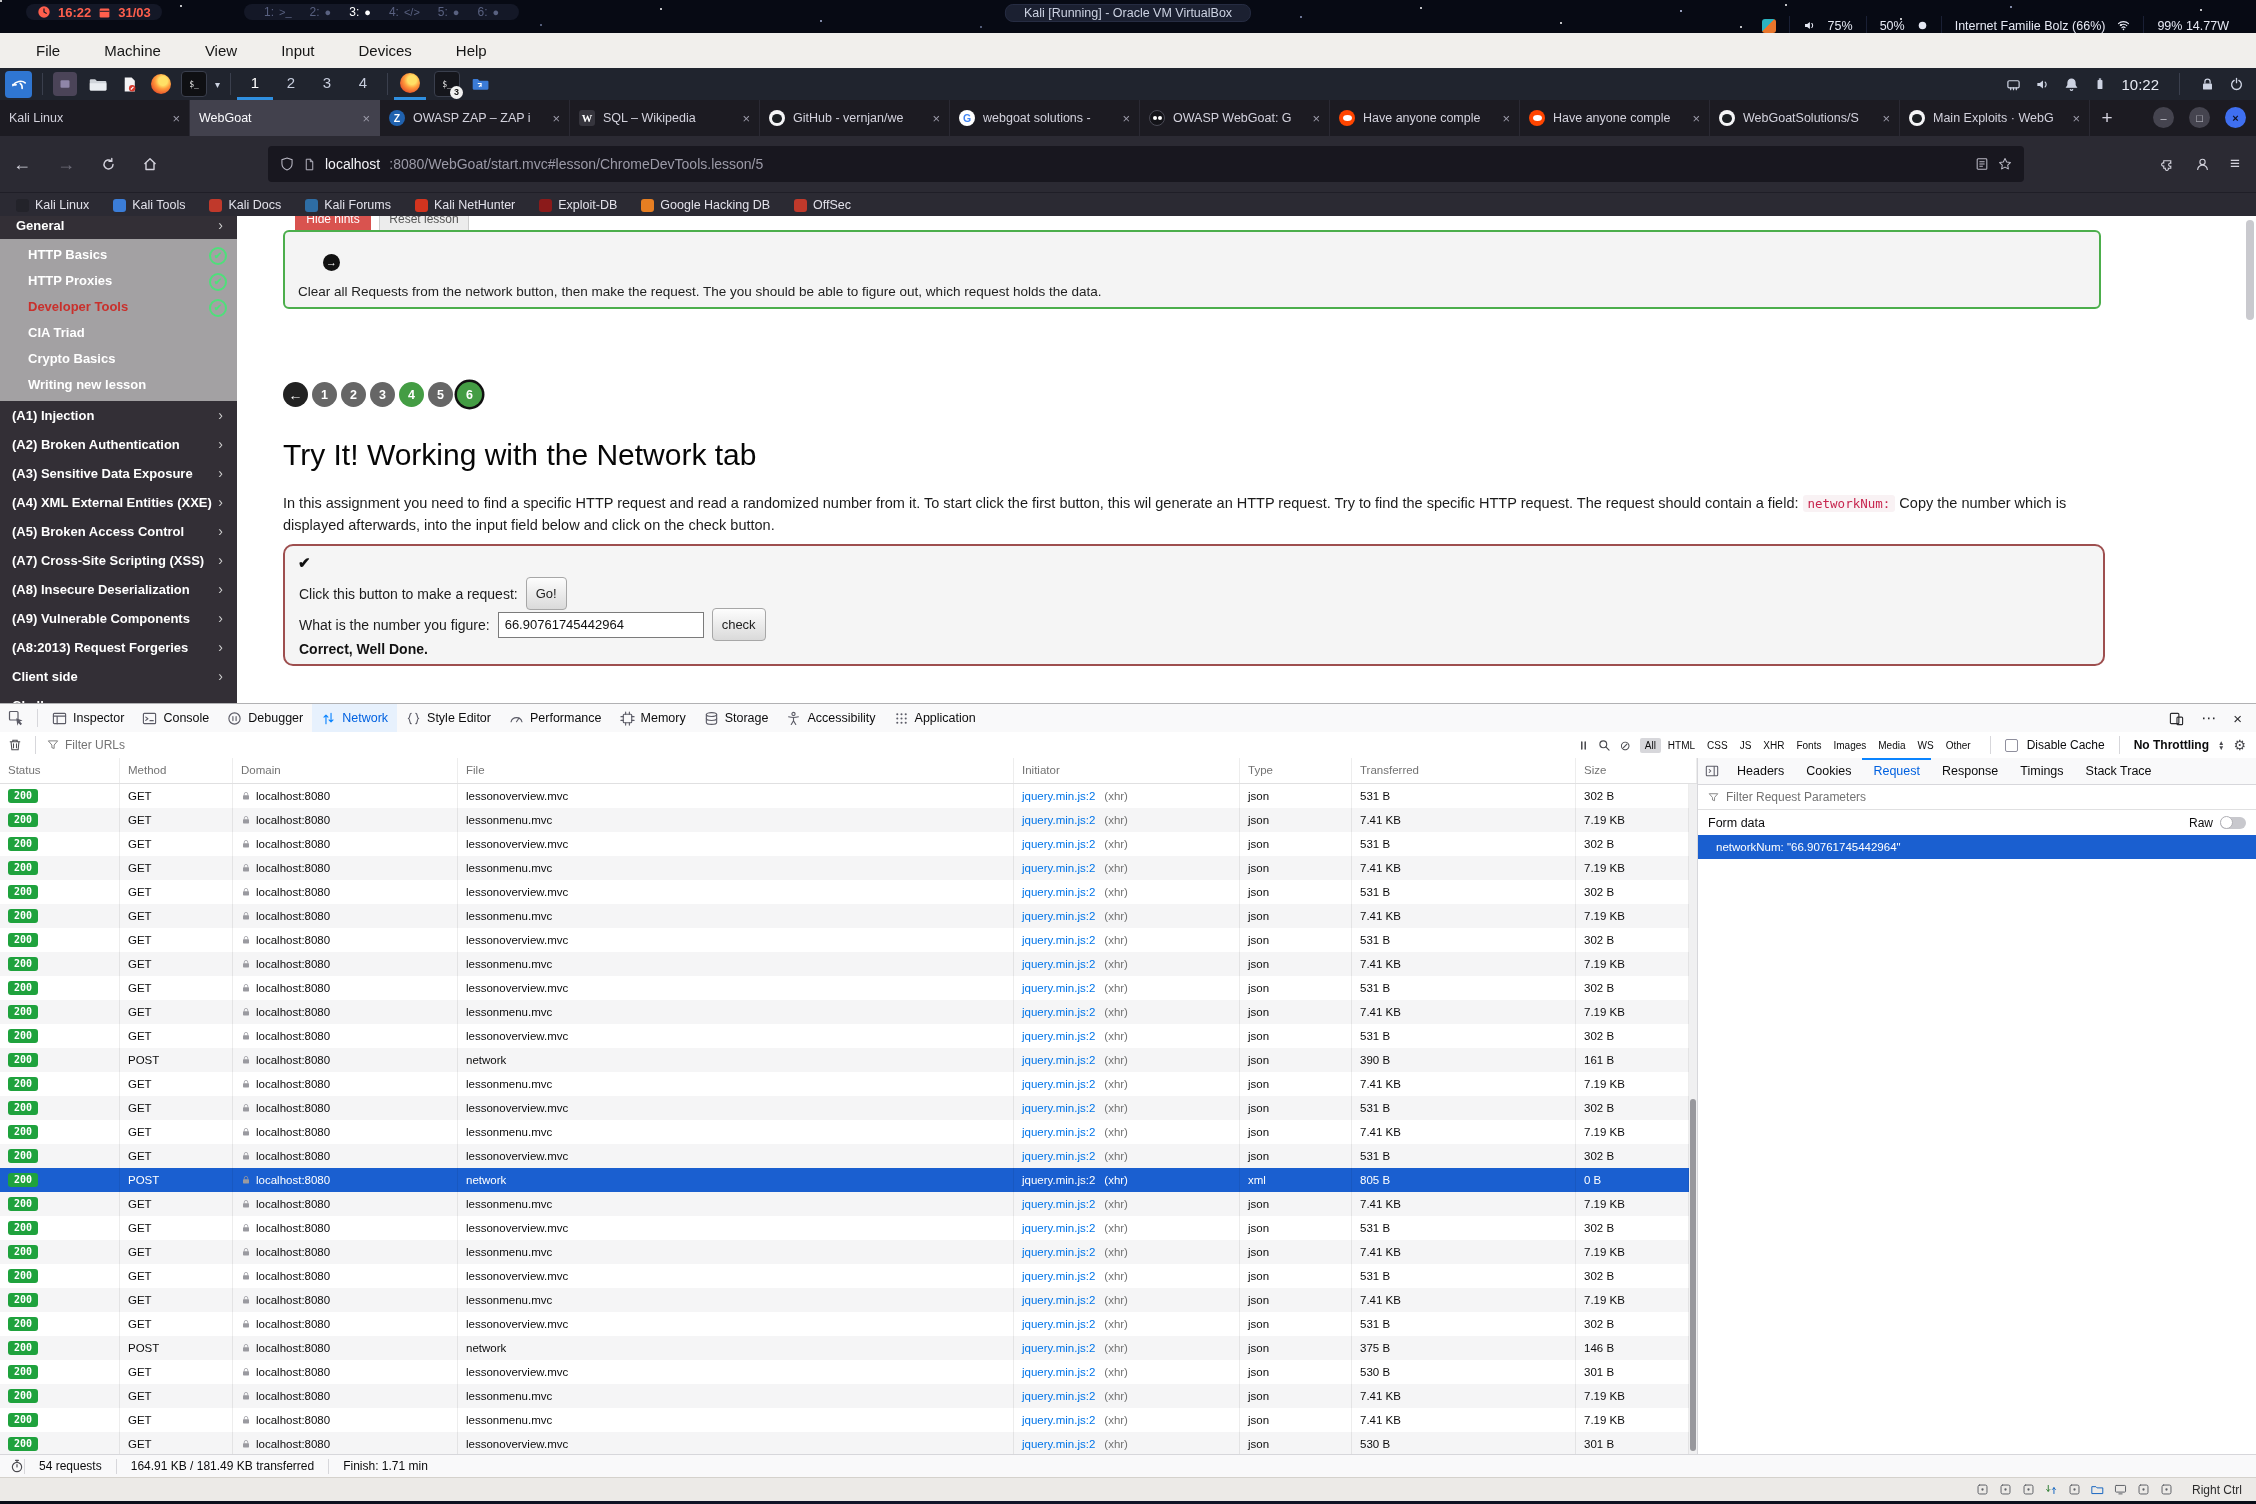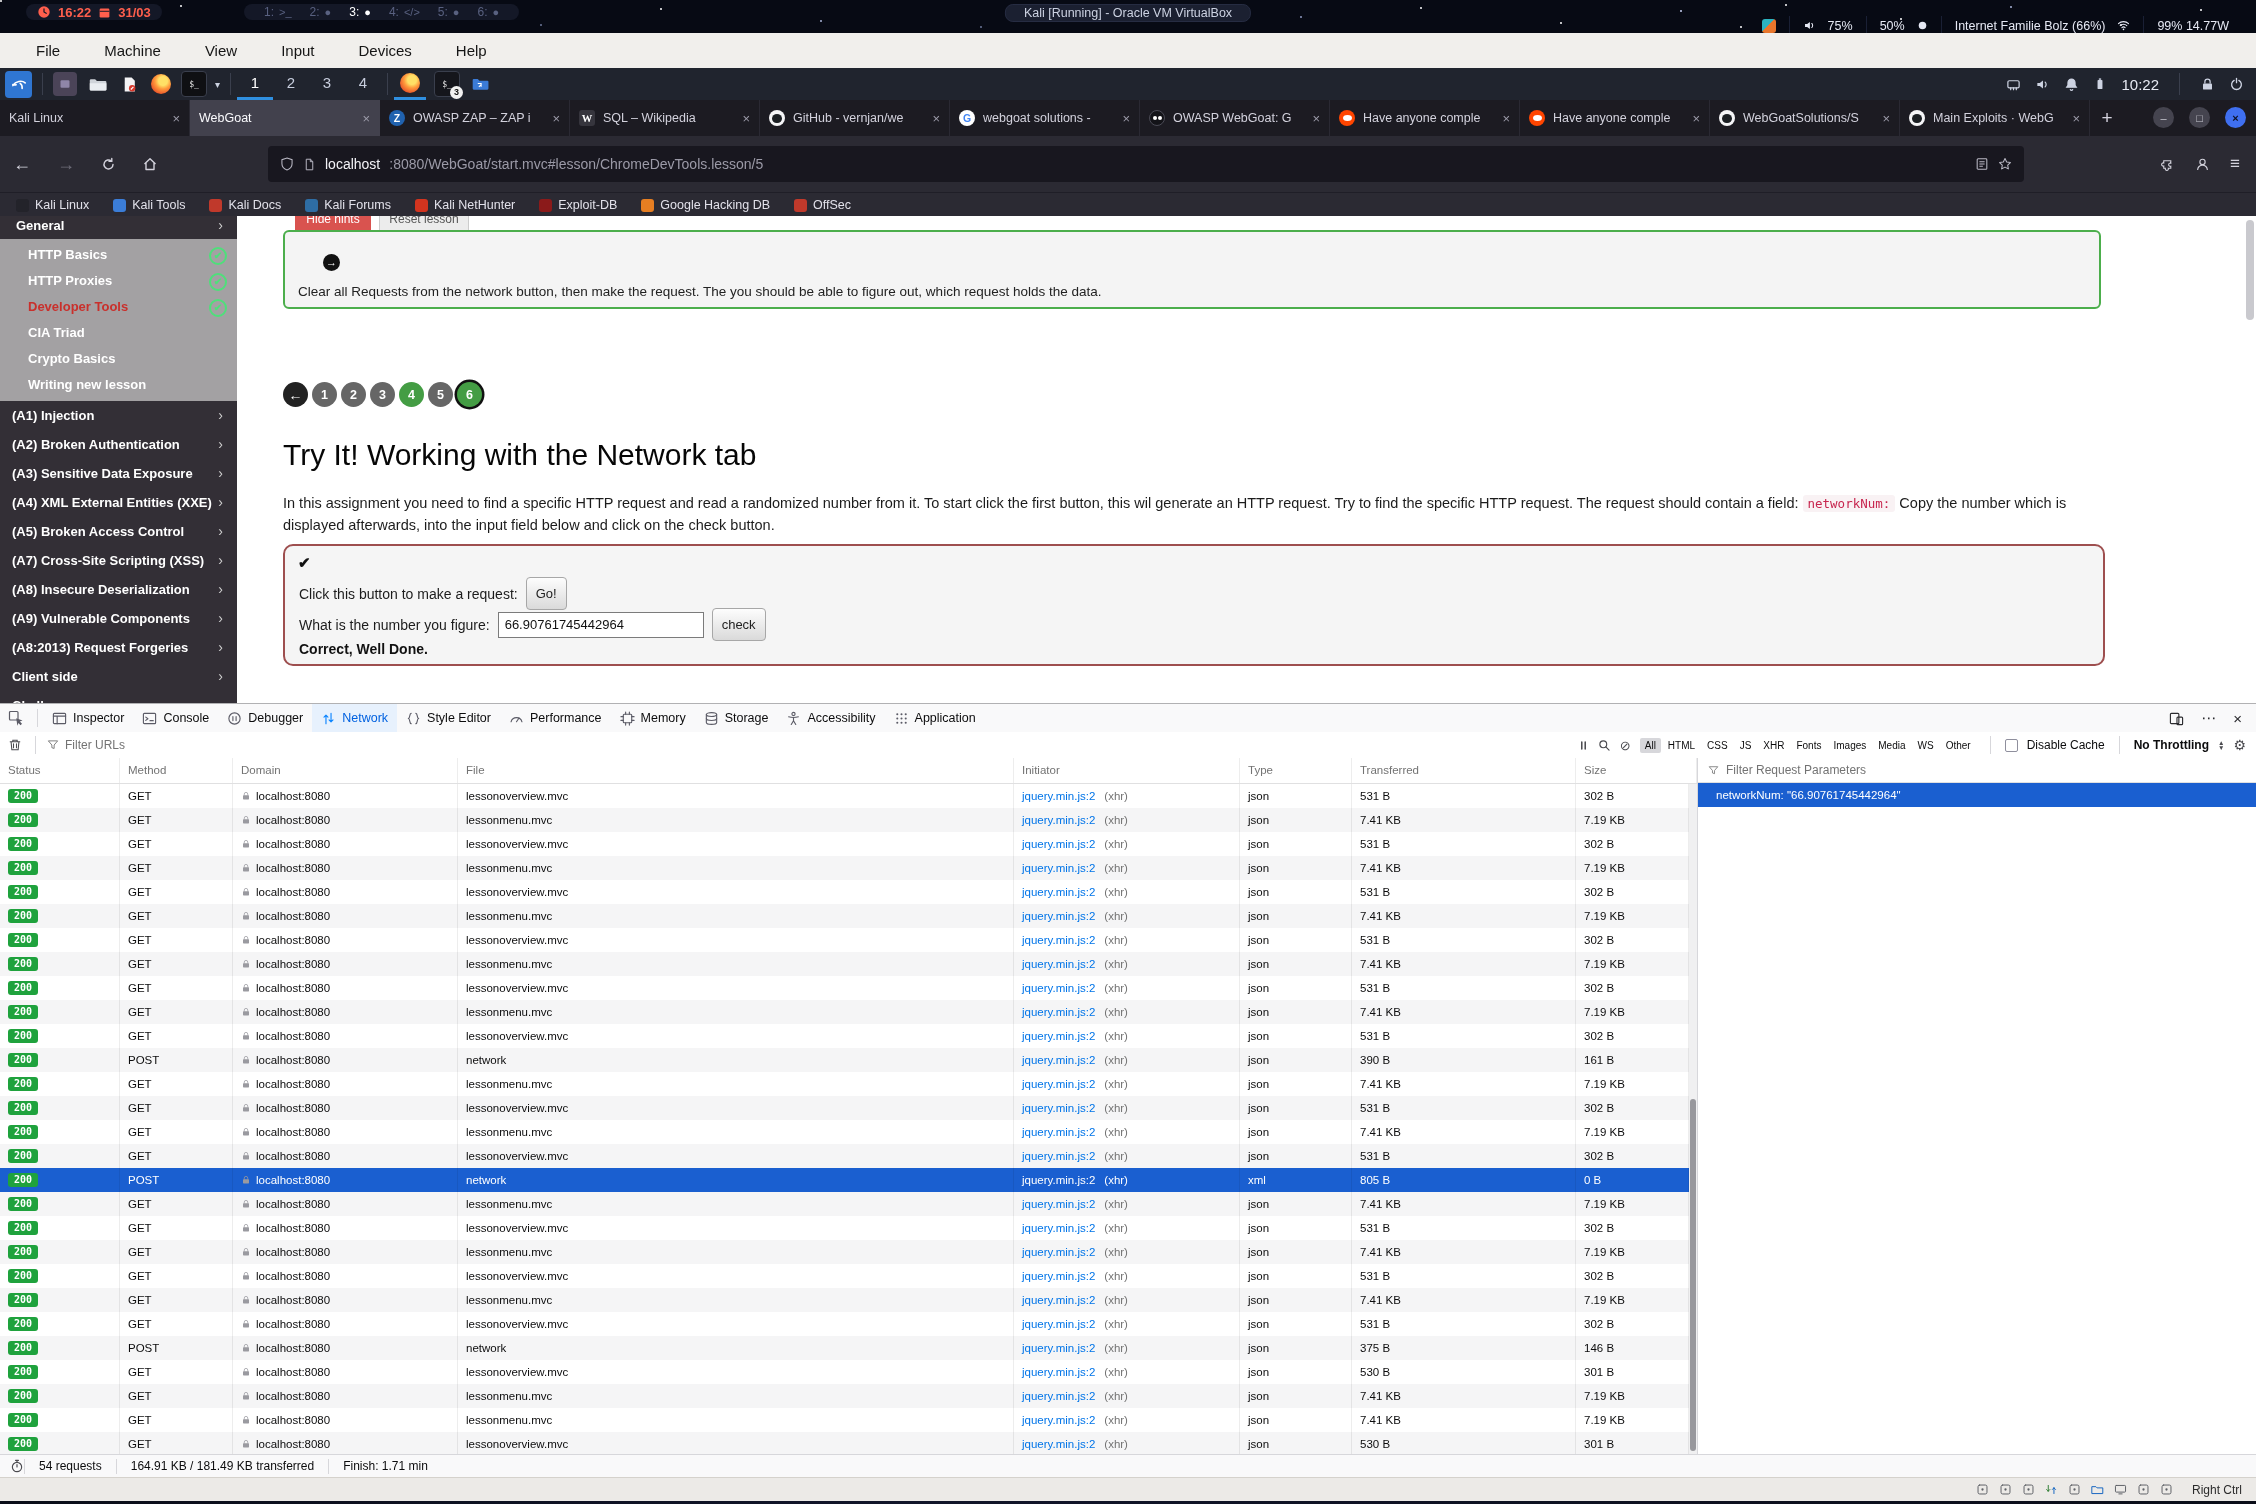--- a/index.html
+++ b/index.html
@@ -1440,28 +1440,51 @@
         </div>
         <div class="dcell c-ty">json</div>
         <div class="dcell c-tr">530 B</div>
         <div class="dcell c-si">301 B</div>
       </div>
     </div>
   <div id="tbl-scroll">
       <div id="tbl-thumb"></div>
     </div>
   <div id="detail">
+    <div class="dp-tabs">
+      <span class="dp-toggle">
+          <svg width="14" height="14" viewBox="0 0 16 16" fill="none" stroke="currentColor" stroke-width="1.2">
+            <rect x="1.5" y="2.5" width="13" height="11" rx="1"></rect>
+            <path d="M10.5 2.5v11M4.5 6l2 2-2 2"></path>
+          </svg>
+        </span>
+      <div id="dp-tabs" style="display:flex;height:100%;">
+          <span class="dp-tab">Headers</span>
+          <span class="dp-tab">Cookies</span>
+          <span class="dp-tab selected">Request</span>
+          <span class="dp-tab">Response</span>
+          <span class="dp-tab">Timings</span>
+          <span class="dp-tab">Stack Trace</span>
+        </div>
+    </div>
     <div class="dp-filter">
       <span>
           <svg width="11" height="11" viewBox="0 0 16 16" fill="none" stroke="currentColor" stroke-width="1.2" stroke-linejoin="round">
             <path d="M1.8 2.5h12.4L9.5 8v4.6l-3-1V8z"></path>
           </svg>
         </span>
       <span>Filter Request Parameters</span>
     </div>
+    <div class="dp-form">
+      <span>Form data</span>
+      <span class="raw">
+        <span>Raw</span>
+        <span class="toggle"></span>
+      </span>
+    </div>
     <div class="dp-param">networkNum: "66.90761745442964"</div>
   </div>
   <div id="dt-status">
     <span id="stopwatch">
         <svg width="14" height="14" viewBox="0 0 16 16" fill="none" stroke="currentColor" stroke-width="1.3" stroke-linecap="round">
           <circle cx="8" cy="9.2" r="5.3"></circle>
           <path d="M6.3 1.5h3.4M8 1.5v2.4M8 9.2V6.4"></path>
         </svg>
       </span>
     <span class="st-item">54 requests</span>

